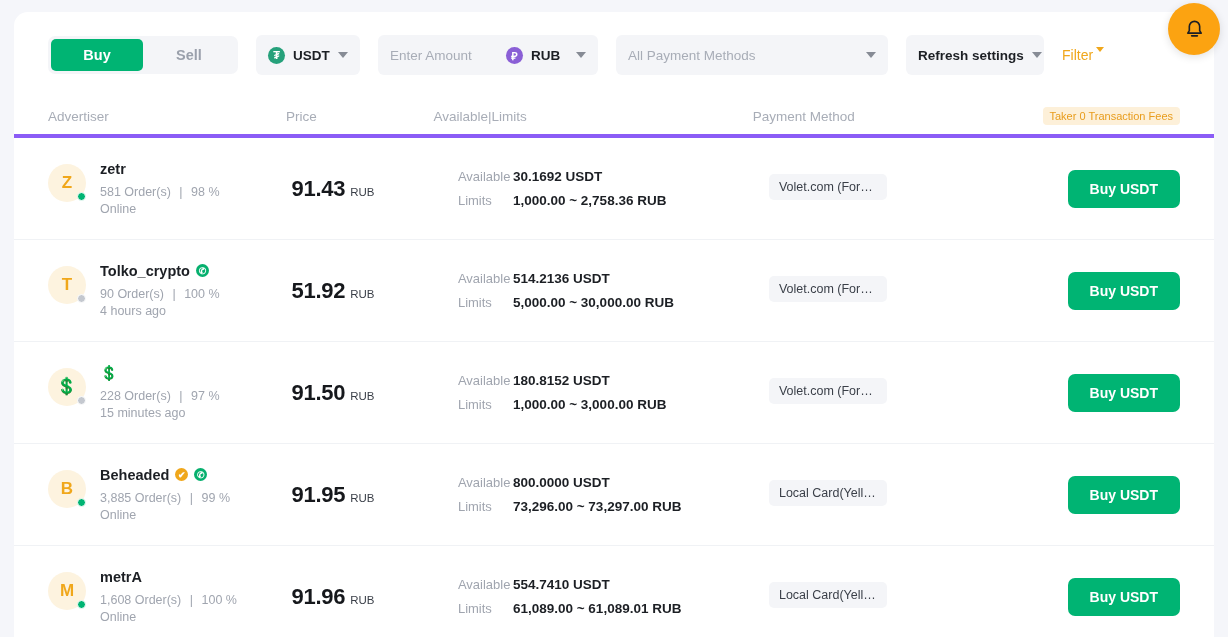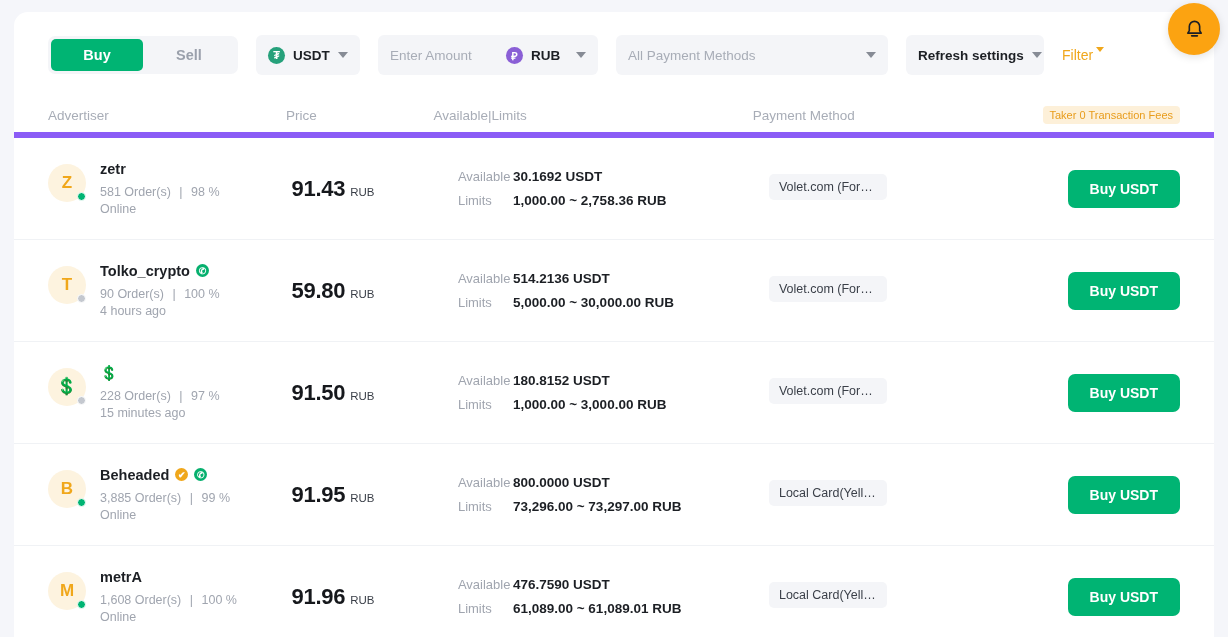--- a/index.html
+++ b/index.html
@@ -111,21 +111,21 @@
     display: flex; align-items: center; justify-content: center;
     cursor: pointer; z-index: 20;
     box-shadow: 0 2px 8px rgba(0,0,0,.12);
   }
 
   
   .t-head {
     display: flex; align-items: center;
     height: 40px;
     padding: 0 34px;
-    border-bottom: 6px solid #8b5cf6;
+    border-bottom: 4px solid #8b5cf6;
     font-size: 13.5px; color: #a8adb7; gap: 9px;
   }
   .col-adv  { width: 248px; }
   .col-pri  { width: 150px; }
   .col-ava  { width: 336px; }
   .col-pay  { width: 304px; }
   .col-act  { flex: 1; display: flex; justify-content: flex-start; }
 
   .fee-badge {
     background: #fdf0d9; color: #e89c1c;
@@ -308,21 +308,21 @@
             <span>90 Order(s)</span>
             <span class="sep">|</span>
             <span>100 %</span>
             <div>4 hours ago</div>
           </div>
         </div>
       </div>
 
       <div class="col-pri">
         <div class="price">
-          <span class="price-val">59.80</span>
+          <span class="price-val">51.92</span>
           <span class="price-cur">RUB</span>
         </div>
       </div>
 
       <div class="col-ava">
         <div class="ava-grid">
           <span class="ava-lbl">Available</span>
           <span class="ava-val">514.2136 USDT</span>
           <span class="ava-lbl">Limits</span>
           <span class="ava-val">5,000.00 ~ 30,000.00 RUB</span>
@@ -447,21 +447,21 @@
       <div class="col-pri">
         <div class="price">
           <span class="price-val">91.96</span>
           <span class="price-cur">RUB</span>
         </div>
       </div>
 
       <div class="col-ava">
         <div class="ava-grid">
           <span class="ava-lbl">Available</span>
-          <span class="ava-val">476.7590 USDT</span>
+          <span class="ava-val">554.7410 USDT</span>
           <span class="ava-lbl">Limits</span>
           <span class="ava-val">61,089.00 ~ 61,089.01 RUB</span>
         </div>
       </div>
 
       <div class="col-pay">
         <span class="pay-chip">Local Card(Yello...</span>
       </div>
 
       <div class="col-act">

